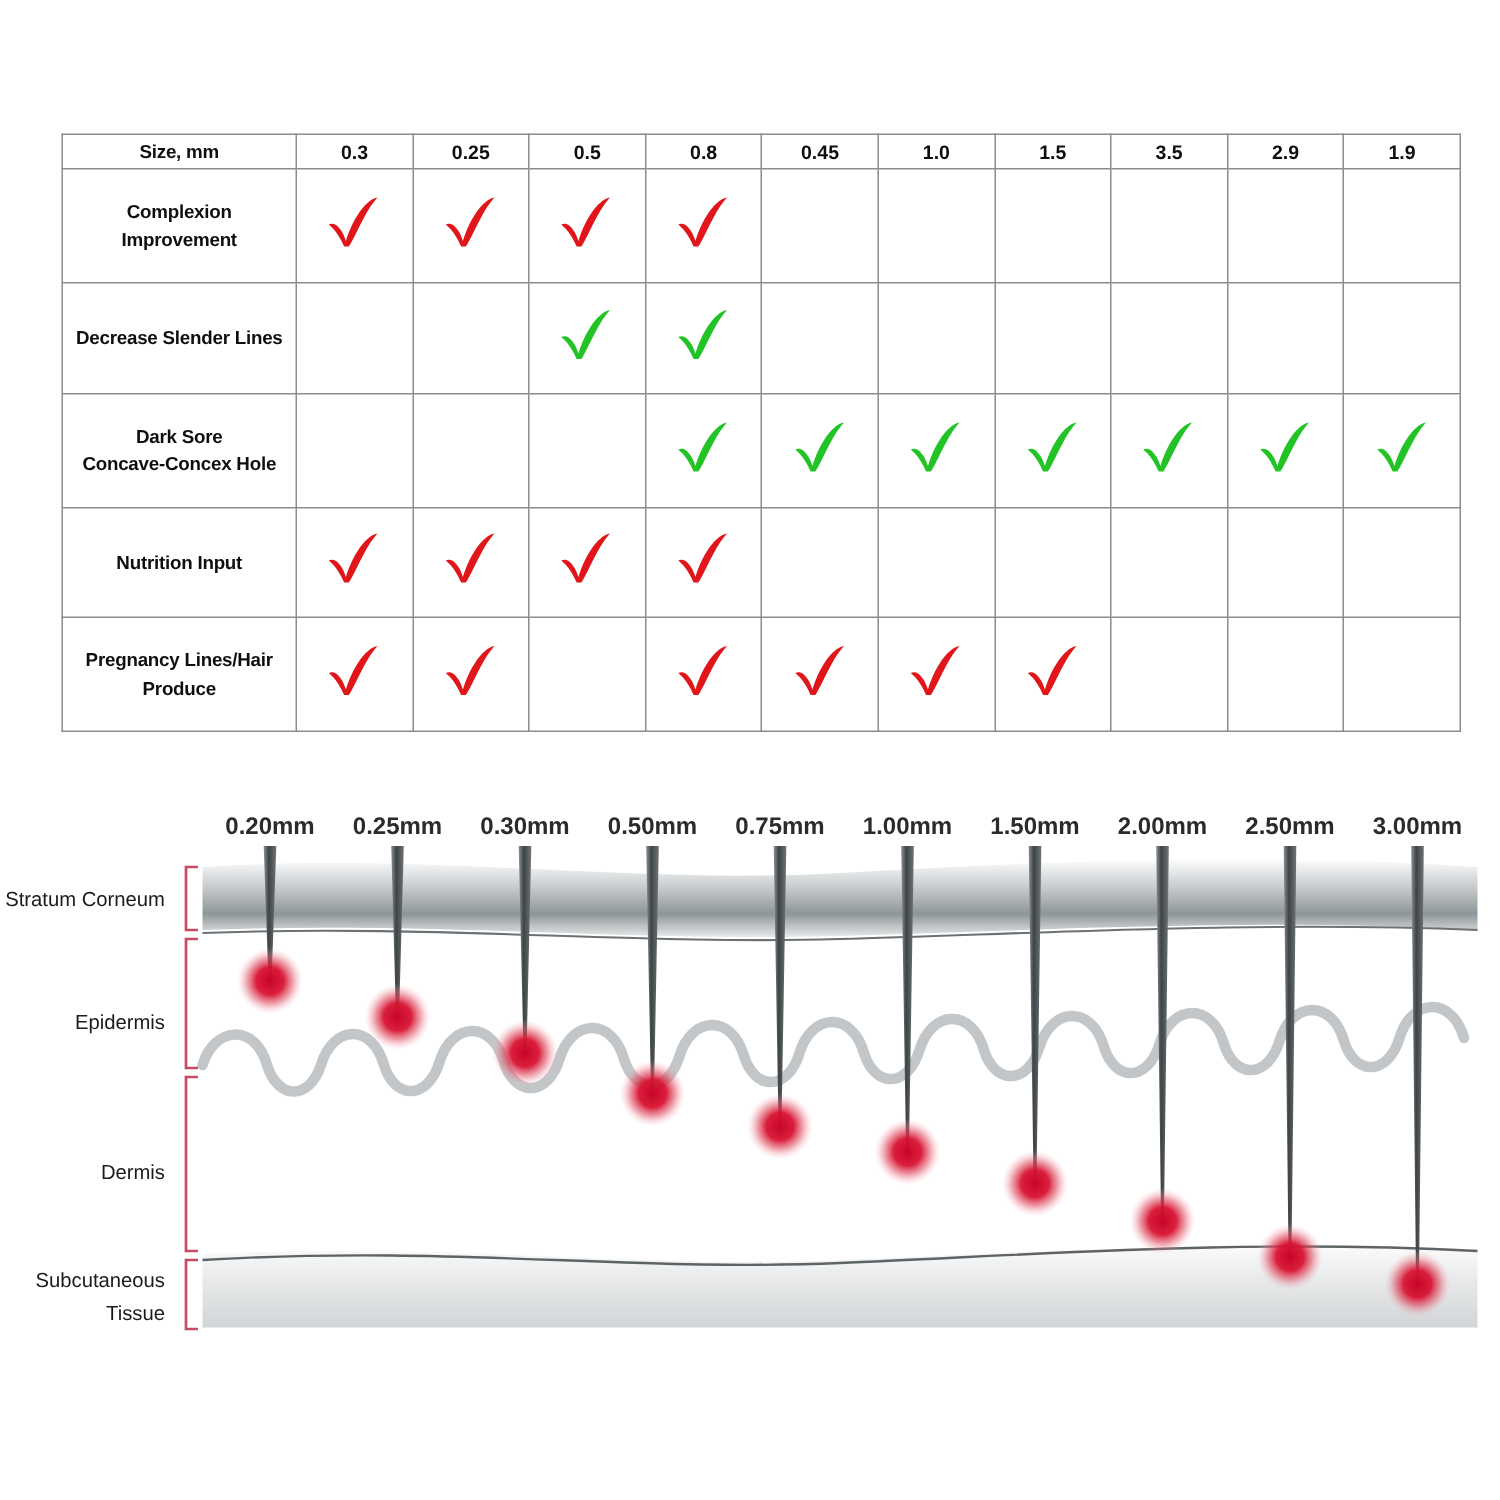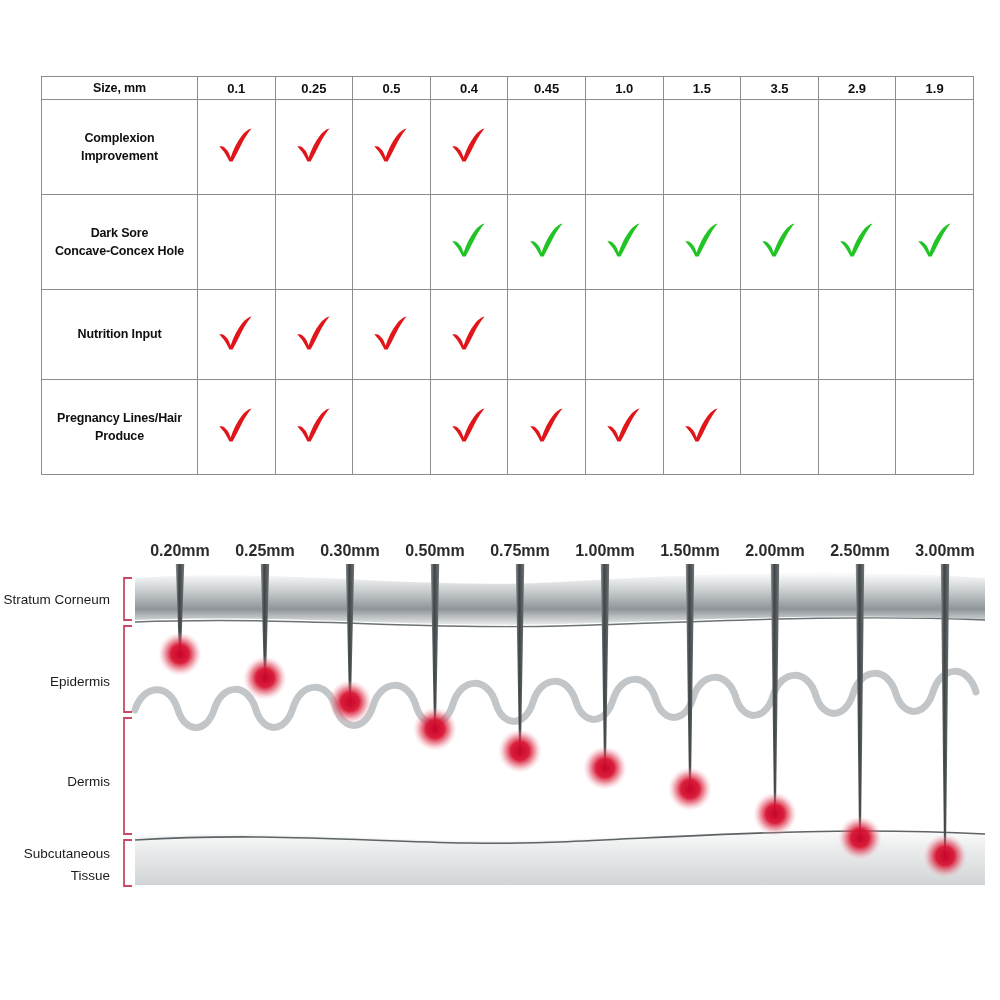--- a/index.html
+++ b/index.html
@@ -6,21 +6,21 @@
   body{
     width:1000px;height:1000px;
     background:#ffffff;
     font-family:"Liberation Sans", sans-serif;
     overflow:hidden;
     position:relative;
   }
 
   
   #compat-table-wrap{
-    position:absolute;left:41px;top:76px;width:932px;height:399px;
+    position:absolute;left:41px;top:89px;width:932px;height:399px;
   }
   table.compat{
     border-collapse:collapse;
     width:932px;height:399px;
     table-layout:fixed;
   }
   table.compat td,table.compat th{
     border:1px solid #8c8c8c;
     text-align:center;
     vertical-align:middle;
@@ -79,24 +79,24 @@
         <col class="c-size">
       <col class="c-size">
         <col class="c-size">
         <col class="c-size">
         <col class="c-size">
         <col class="c-size">
     </colgroup>
     <thead>
       <tr>
         <th class="rowlabel">Size, mm</th>
-        <th class="colhead">0.1</th>
+        <th class="colhead">0.3</th>
         <th class="colhead">0.25</th>
         <th class="colhead">0.5</th>
-        <th class="colhead">0.4</th>
+        <th class="colhead">0.8</th>
         <th class="colhead">0.45</th>
         <th class="colhead">1.0</th>
         <th class="colhead">1.5</th>
         <th class="colhead">3.5</th>
         <th class="colhead">2.9</th>
         <th class="colhead">1.9</th>
       </tr>
     </thead>
     <tbody id="compat-body">
         <tr>
@@ -105,20 +105,37 @@
                 <path d="M3.2 18.6 C6.5 17.2 9.0 19.2 11.4 22.6 C12.6 24.3 13.6 26.6 14.6 29.6 C17.2 21.4 21.0 13.6 25.6 7.9 C28.8 3.9 32.2 1.3 35.6 0.6 C32.6 4.0 29.6 8.5 26.8 13.8 C23.0 21.0 19.6 28.4 16.6 33.4 L13.4 33.4 C11.2 28.4 8.6 24.2 6.0 21.4 C5.0 20.3 4.1 19.4 3.2 18.6 Z" fill="#e1161b"></path>
               </svg></span></td>
           <td><span class="chk"><svg viewBox="0 0 40 34" aria-hidden="true">
                 <path d="M3.2 18.6 C6.5 17.2 9.0 19.2 11.4 22.6 C12.6 24.3 13.6 26.6 14.6 29.6 C17.2 21.4 21.0 13.6 25.6 7.9 C28.8 3.9 32.2 1.3 35.6 0.6 C32.6 4.0 29.6 8.5 26.8 13.8 C23.0 21.0 19.6 28.4 16.6 33.4 L13.4 33.4 C11.2 28.4 8.6 24.2 6.0 21.4 C5.0 20.3 4.1 19.4 3.2 18.6 Z" fill="#e1161b"></path>
               </svg></span></td>
           <td><span class="chk"><svg viewBox="0 0 40 34" aria-hidden="true">
                 <path d="M3.2 18.6 C6.5 17.2 9.0 19.2 11.4 22.6 C12.6 24.3 13.6 26.6 14.6 29.6 C17.2 21.4 21.0 13.6 25.6 7.9 C28.8 3.9 32.2 1.3 35.6 0.6 C32.6 4.0 29.6 8.5 26.8 13.8 C23.0 21.0 19.6 28.4 16.6 33.4 L13.4 33.4 C11.2 28.4 8.6 24.2 6.0 21.4 C5.0 20.3 4.1 19.4 3.2 18.6 Z" fill="#e1161b"></path>
               </svg></span></td>
           <td><span class="chk"><svg viewBox="0 0 40 34" aria-hidden="true">
                 <path d="M3.2 18.6 C6.5 17.2 9.0 19.2 11.4 22.6 C12.6 24.3 13.6 26.6 14.6 29.6 C17.2 21.4 21.0 13.6 25.6 7.9 C28.8 3.9 32.2 1.3 35.6 0.6 C32.6 4.0 29.6 8.5 26.8 13.8 C23.0 21.0 19.6 28.4 16.6 33.4 L13.4 33.4 C11.2 28.4 8.6 24.2 6.0 21.4 C5.0 20.3 4.1 19.4 3.2 18.6 Z" fill="#e1161b"></path>
+              </svg></span></td>
+          <td></td>
+          <td></td>
+          <td></td>
+          <td></td>
+          <td></td>
+          <td></td>
+        </tr>
+        <tr>
+          <td class="rowlabel">Decrease Slender Lines</td>
+          <td></td>
+          <td></td>
+          <td><span class="chk"><svg viewBox="0 0 40 34" aria-hidden="true">
+                <path d="M3.2 18.6 C6.5 17.2 9.0 19.2 11.4 22.6 C12.6 24.3 13.6 26.6 14.6 29.6 C17.2 21.4 21.0 13.6 25.6 7.9 C28.8 3.9 32.2 1.3 35.6 0.6 C32.6 4.0 29.6 8.5 26.8 13.8 C23.0 21.0 19.6 28.4 16.6 33.4 L13.4 33.4 C11.2 28.4 8.6 24.2 6.0 21.4 C5.0 20.3 4.1 19.4 3.2 18.6 Z" fill="#22c425"></path>
+              </svg></span></td>
+          <td><span class="chk"><svg viewBox="0 0 40 34" aria-hidden="true">
+                <path d="M3.2 18.6 C6.5 17.2 9.0 19.2 11.4 22.6 C12.6 24.3 13.6 26.6 14.6 29.6 C17.2 21.4 21.0 13.6 25.6 7.9 C28.8 3.9 32.2 1.3 35.6 0.6 C32.6 4.0 29.6 8.5 26.8 13.8 C23.0 21.0 19.6 28.4 16.6 33.4 L13.4 33.4 C11.2 28.4 8.6 24.2 6.0 21.4 C5.0 20.3 4.1 19.4 3.2 18.6 Z" fill="#22c425"></path>
               </svg></span></td>
           <td></td>
           <td></td>
           <td></td>
           <td></td>
           <td></td>
           <td></td>
         </tr>
         <tr>
           <td class="rowlabel">Dark Sore<br>Concave-Concex Hole</td>

